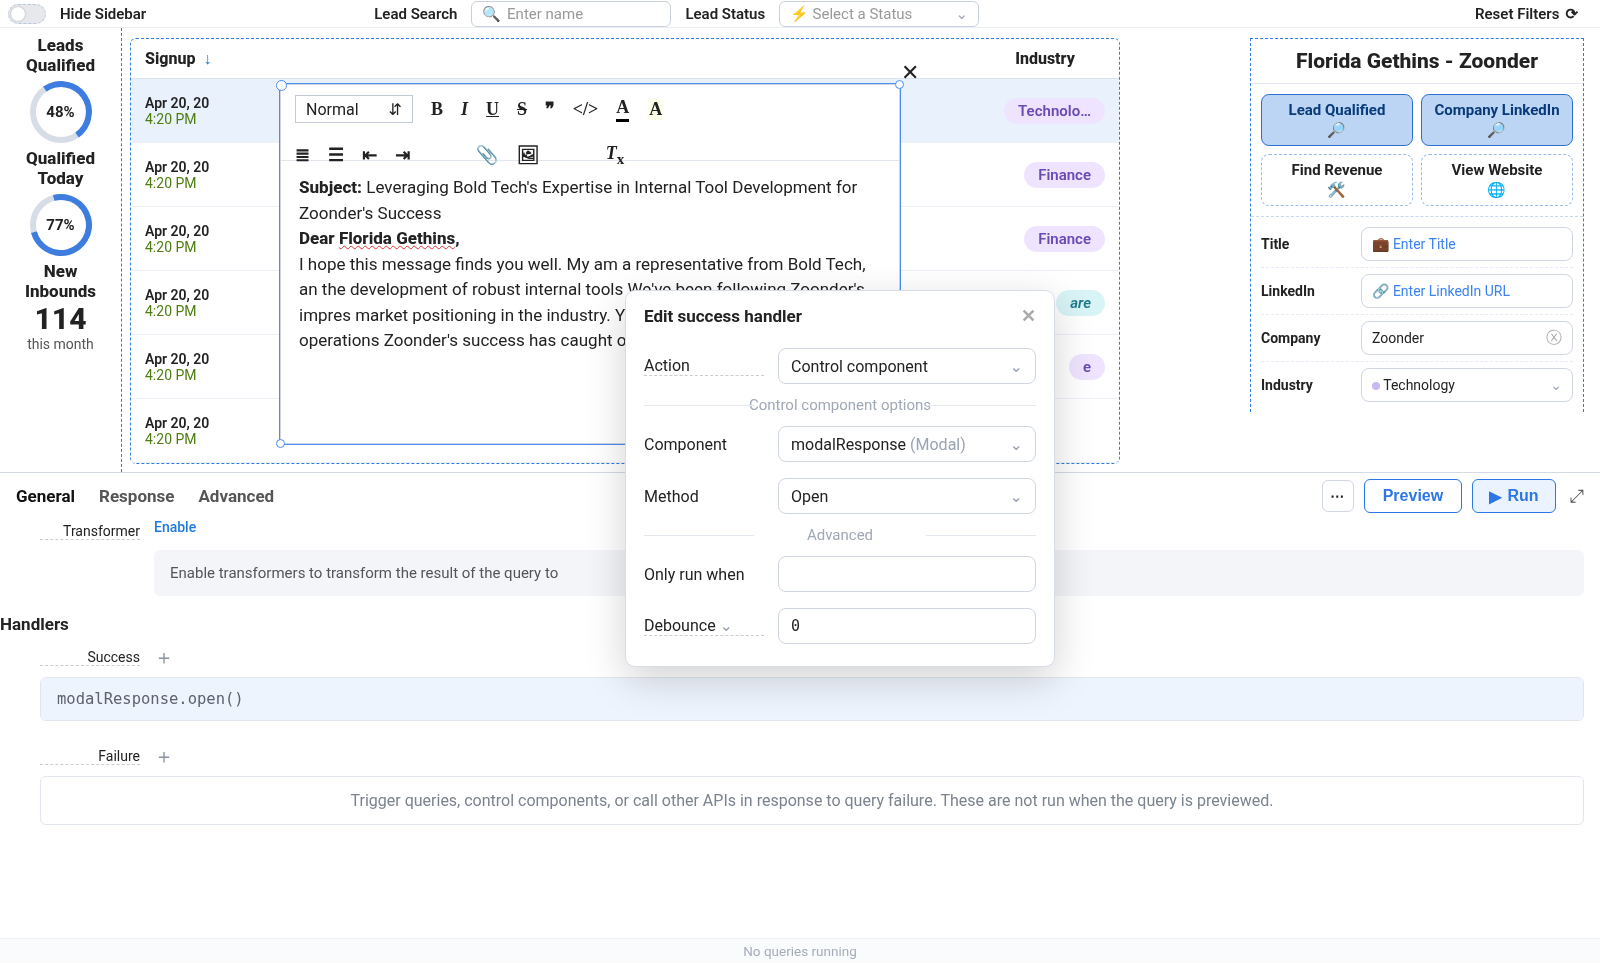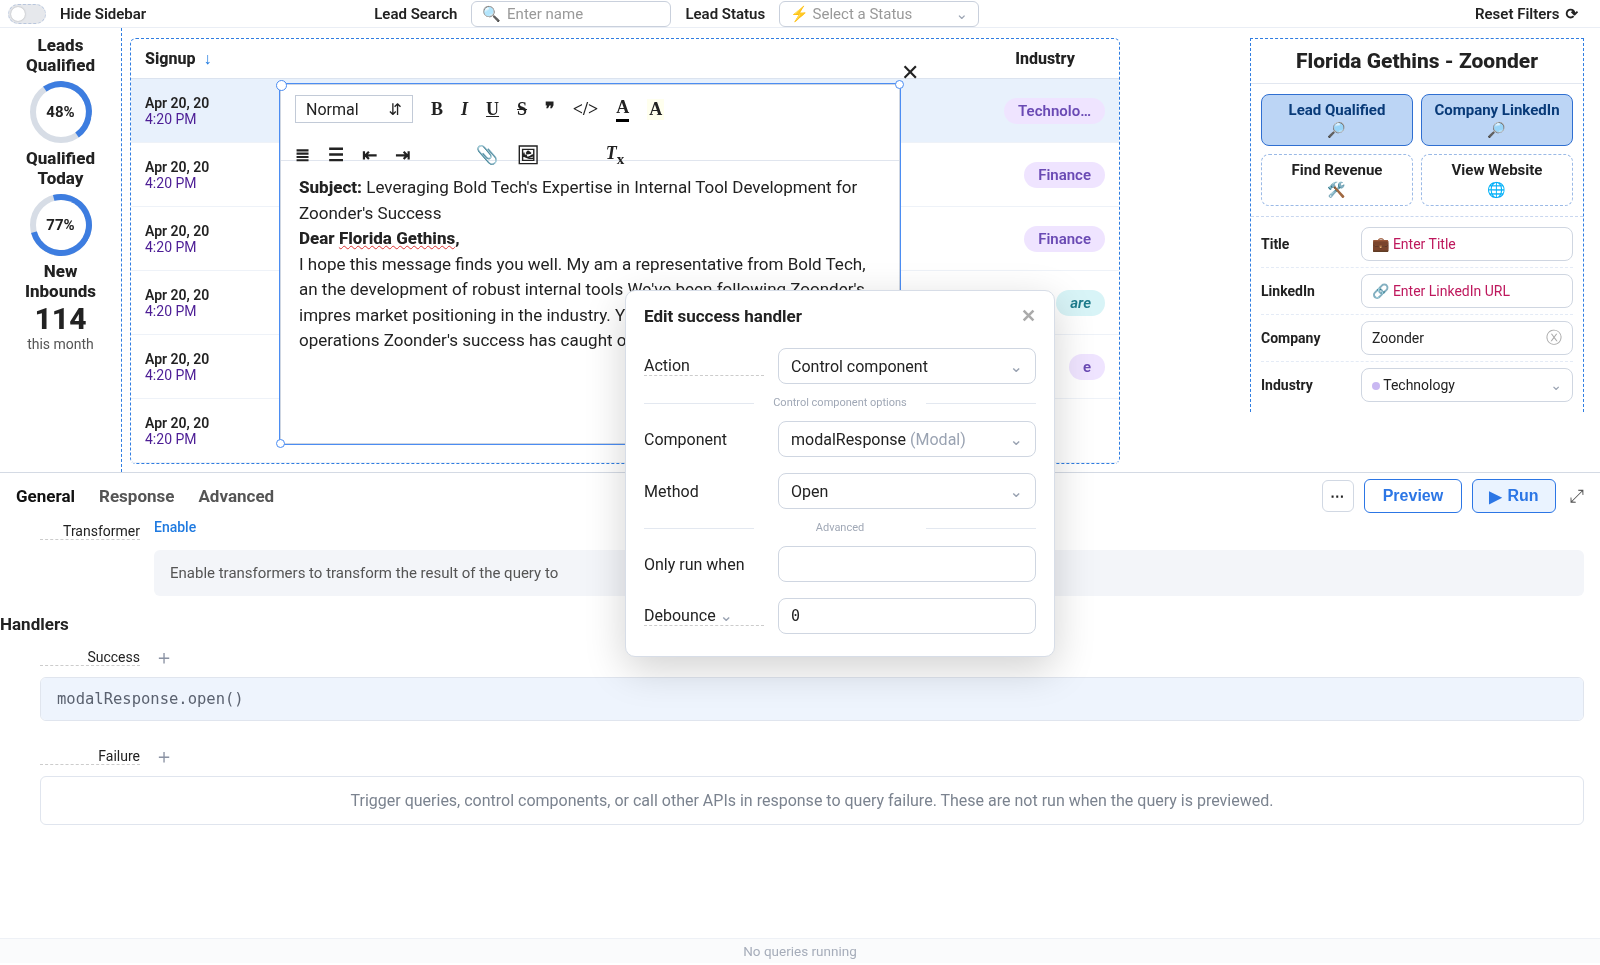--- a/index.html
+++ b/index.html
@@ -103,21 +103,21 @@
   .leads-header .sort-icon{ color:#1f7ae0; margin-left:4px;}
   .col-signup{ flex:0 0 840px;}
   .col-industry{ width:150px; text-align:center; }
   .lead-row{
     display:flex; border-bottom:1px solid #eef2f8; height:64px;
     align-items:center;
   }
   .lead-row.sel{ background:#e8f1fc;}
   .lead-ts{ padding:4px 14px; }
   .lead-ts .d{font-weight:600;}
-  .lead-ts .t{color:#4c1d95;}
+  .lead-ts .t{color:#4d7c0f;}
   .ind-cell{ margin-left:auto; padding-right:14px; }
   .badge{
     display:inline-block; padding:4px 14px; border-radius:14px;
     font-weight:600; font-size:15px;
   }
   .badge.tech{ background:#efe4ff; color:#6a4ab4;}
   .badge.fin{ background:#efe4ff; color:#6a4ab4;}
   .badge.hc{ background:#d8f4f7; color:#1d7b8b;font-style:italic;}
 
   
@@ -175,21 +175,21 @@
     display:flex; flex-direction:column; align-items:center; gap:2px;
     font-size:15px; cursor:pointer;
   }
   .d-btn.secondary{ background:#fff; border:1px dashed #9ab9e6; font-weight:700; color:#222;}
   .d-fields{ padding:4px 10px; }
   .d-row{ display:flex; align-items:center; gap:10px; padding:6px 0; border-top:1px dashed #e4ebf6;}
   .d-row:first-child{border-top:none;}
   .d-row label{ width:90px; font-weight:700;}
   .d-input{
     flex:1; height:34px; border:1px solid #cfd6e1; border-radius:8px;
-    padding:0 10px; color:#be185d; display:flex; align-items:center; gap:8px;
+    padding:0 10px; color:#3b82f6; display:flex; align-items:center; gap:8px;
     justify-content:space-between;
   }
   .d-input.val{ color:#222;}
   .clear-x{ color:#aaa; font-size:16px;}
   .dot{ width:8px;height:8px;border-radius:50%; display:inline-block;}
 
   
   .popover{
     position:absolute;
     left:625px; top:290px;
@@ -207,21 +207,21 @@
   .pop-row{ display:flex; align-items:center; padding:8px 18px; gap:14px;}
   .pop-row label{ width:120px; font-size:16px; }
   .pop-row .underline{ border-bottom:1px dashed #ccc;}
   .pop-select{
     flex:1; height:36px; border:1px solid #cfd6e1; border-radius:8px;
     padding:4px 12px; display:flex; align-items:center; justify-content:space-between;
     font-size:16px;
   }
   .pop-select .muted{ color:#9aa3b2;}
   .pop-section-label{
-    text-align:center; color:#a0a8b6; font-size:11px; padding:4px 0;
+    text-align:center; color:#a0a8b6; font-size:15px; padding:4px 0;
     position:relative;
   }
   .pop-section-label:before,.pop-section-label:after{
     content:""; position:absolute; top:50%; width:110px; height:1px; background:#e3e8f0;
   }
   .pop-section-label:before{left:18px;} .pop-section-label:after{right:18px;}
   .pop-input{
     flex:1; height:36px; border:1px solid #cfd6e1; border-radius:8px;
     padding:0 12px; font-family:ui-monospace,monospace; font-size:15px;
     display:flex; align-items:center;

